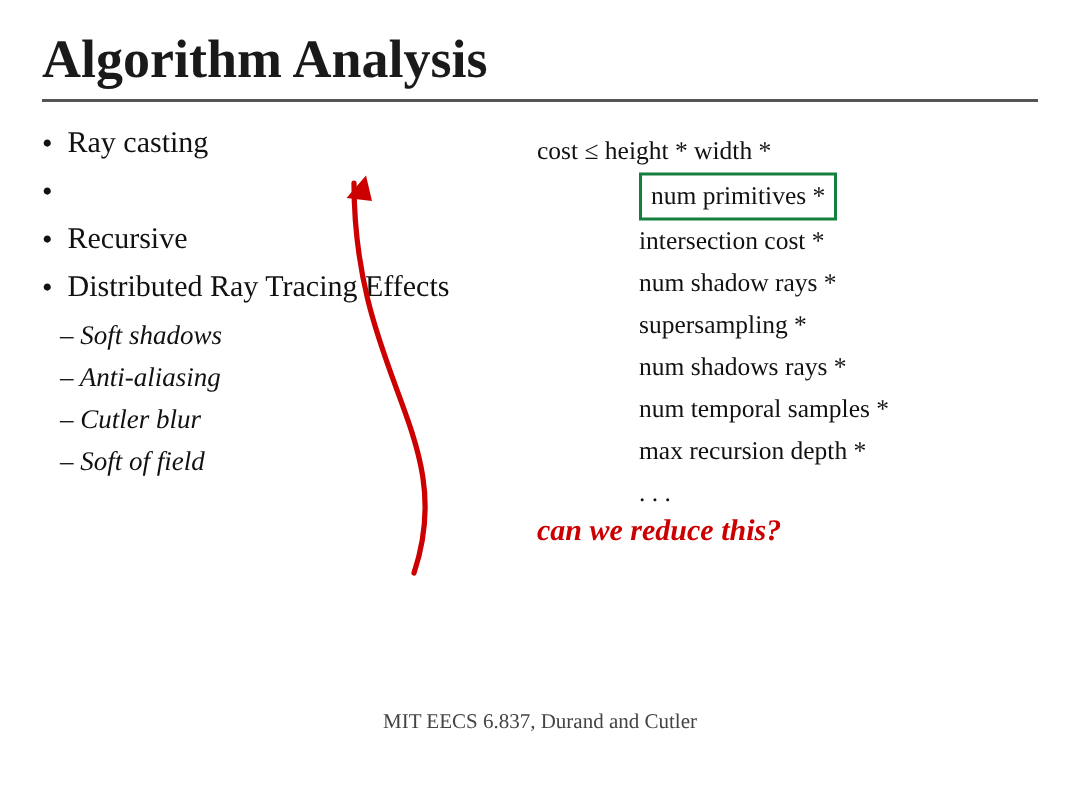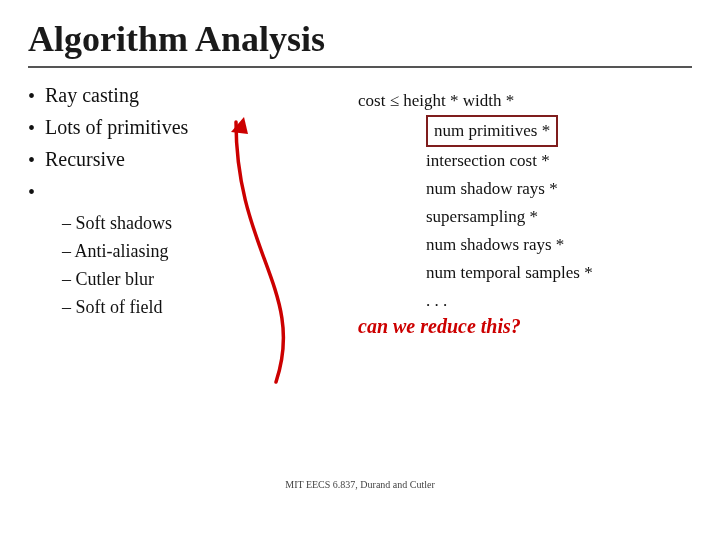--- a/index.html
+++ b/index.html
@@ -58,21 +58,22 @@
     .bullet-dot {
       margin-right: 10px;
       font-size: 20px;
       flex-shrink: 0;
       margin-top: 1px;
     }
 
     .sub-list {
       list-style: none;
       margin-top: 4px;
-      margin-left: 34px;
+      margin-left: 12px;
+      font-style: italic;
     }
 
     .sub-item {
       font-size: 18px;
       color: #111;
       line-height: 1.45;
       margin-bottom: 2px;
     }
 
     .right-column {
@@ -101,49 +102,49 @@
       left: 198px;
       top: 30px;
       pointer-events: none;
     }
 
     .footer {
       position: absolute;
       bottom: 10px;
       left: 50%;
       transform: translateX(-50%);
-      font-size: 10px;
+      font-size: 14px;
       color: #444;
       white-space: nowrap;
     }
   </style>
 </head>
 <body>
 
 <div class="slide">
   <div class="title">Algorithm Analysis</div>
 
   <div class="content-area">
 
     <div class="left-column">
       <ul class="bullet-list">
         <li class="bullet-item">
           <span class="bullet-dot">•</span>
           <span>Ray casting</span>
         </li>
         <li class="bullet-item">
           <span class="bullet-dot">•</span>
-          <span>Lots of primitives</span>
         </li>
         <li class="bullet-item">
           <span class="bullet-dot">•</span>
           <span>Recursive</span>
         </li>
         <li class="bullet-item">
           <span class="bullet-dot">•</span>
+          <span>Distributed Ray Tracing Effects</span>
         </li>
       </ul>
 
       <ul class="sub-list">
         <li class="sub-item">– Soft shadows</li>
         <li class="sub-item">– Anti-aliasing</li>
         <li class="sub-item">– Cutler blur</li>
         <li class="sub-item">– Soft of field</li>
       </ul>
     </div>
@@ -155,41 +156,45 @@
       <polygon points="5,20 18,5 22,22" fill="#cc0000"></polygon>
     </svg>
 
     <div class="right-column">
       <div class="cost-formula">
         <div style="display:flex; align-items:center; margin-bottom:0;">
           <span>cost ≤  height * width *</span>
         </div>
         <div style="display:flex; align-items:baseline;">
           <span style="margin-left: 68px;"></span>
-          <span style="border: 2px solid #7f1d1d; padding: 0 6px; display:inline-block;">num primitives *</span>
+          <span style="border: 2px solid #15803d; padding: 0 6px; display:inline-block;">num primitives *</span>
         </div>
         <div>
           <span style="margin-left: 68px;"></span>
           <span>intersection cost *</span>
         </div>
         <div>
           <span style="margin-left: 68px;"></span>
           <span>num shadow rays *</span>
         </div>
         <div>
           <span style="margin-left: 68px;"></span>
           <span>supersampling *</span>
         </div>
         <div>
           <span style="margin-left: 68px;"></span>
           <span>num shadows rays *</span>
         </div>
         <div>
           <span style="margin-left: 68px;"></span>
           <span>num temporal samples *</span>
+        </div>
+        <div>
+          <span style="margin-left: 68px;"></span>
+          <span>max recursion depth *</span>
         </div>
         <div>
           <span style="margin-left: 68px;"></span>
           <span>. . .</span>
         </div>
       </div>
 
       <div class="can-reduce">can we reduce this?</div>
     </div>
 

